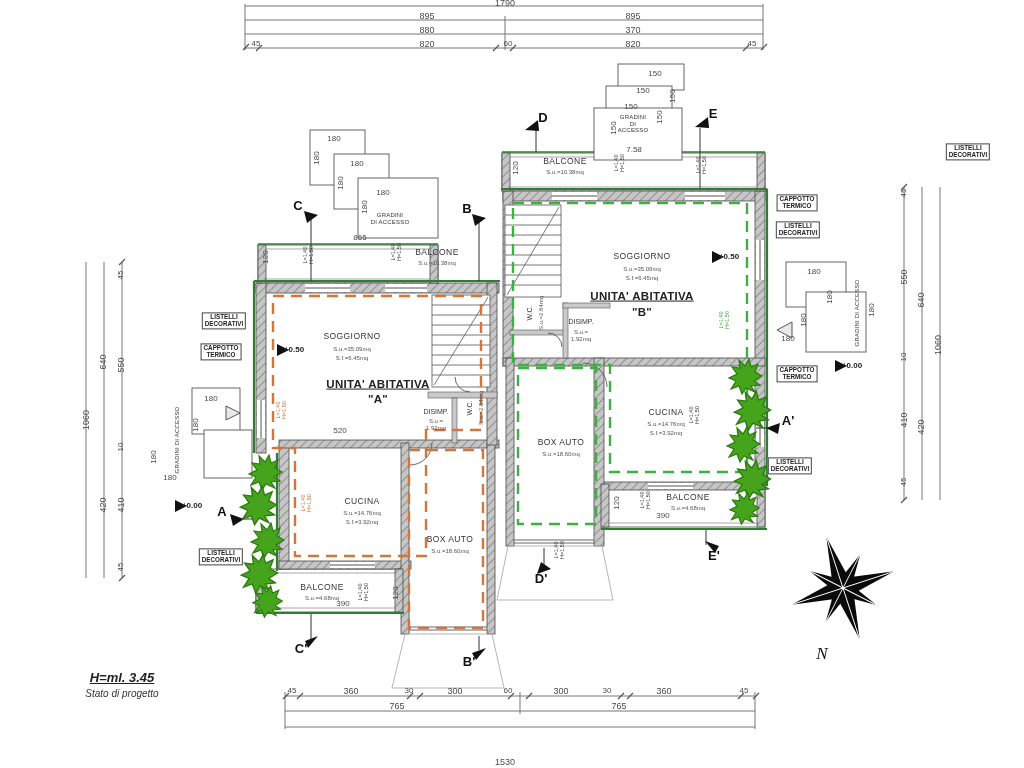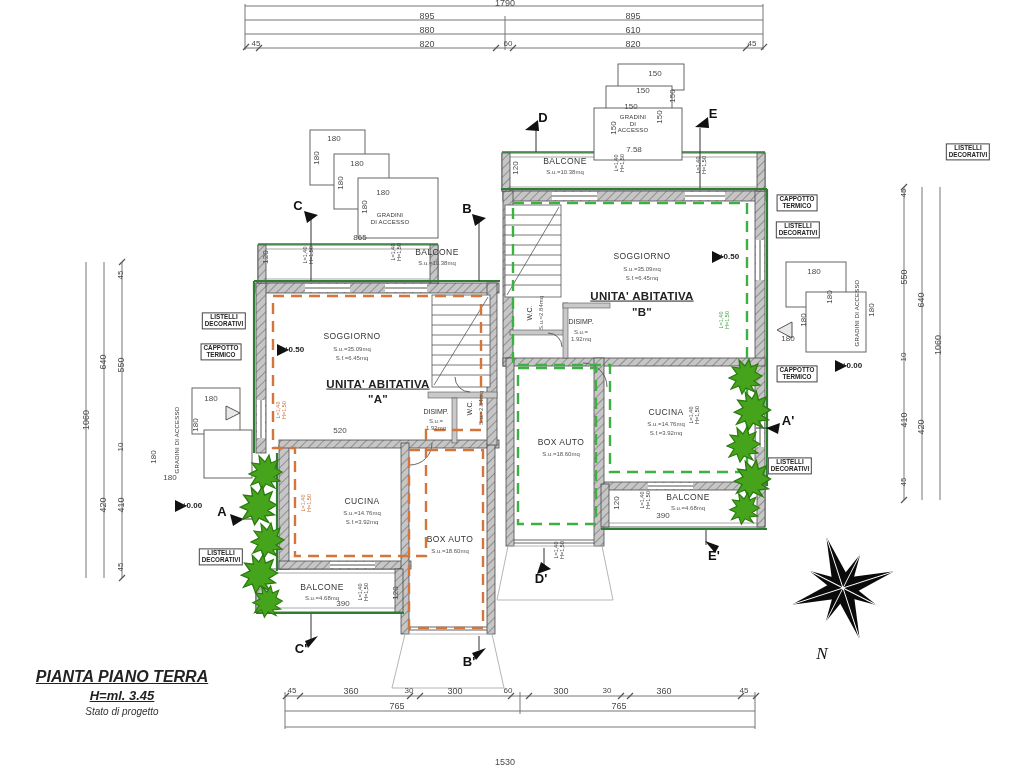--- a/index.html
+++ b/index.html
@@ -308,21 +308,21 @@
       </g>
     </g>
   </g>
 </svg>
 
 <div id="annotation-layer">
       <div class="ann dim" style="left: 505px; top: 3px; transform: translate(-50%, -50%);">1790</div>
       <div class="ann dim" style="left: 427px; top: 16px; transform: translate(-50%, -50%);">895</div>
       <div class="ann dim" style="left: 633px; top: 16px; transform: translate(-50%, -50%);">895</div>
       <div class="ann dim" style="left: 427px; top: 30px; transform: translate(-50%, -50%);">880</div>
-      <div class="ann dim" style="left: 633px; top: 30px; transform: translate(-50%, -50%);">610</div>
+      <div class="ann dim" style="left: 633px; top: 30px; transform: translate(-50%, -50%);">370</div>
       <div class="ann dimsm" style="left: 256px; top: 44px; transform: translate(-50%, -50%);">45</div>
       <div class="ann dim" style="left: 427px; top: 44px; transform: translate(-50%, -50%);">820</div>
       <div class="ann dimsm" style="left: 508px; top: 44px; transform: translate(-50%, -50%);">60</div>
       <div class="ann dim" style="left: 633px; top: 44px; transform: translate(-50%, -50%);">820</div>
       <div class="ann dimsm" style="left: 752px; top: 44px; transform: translate(-50%, -50%);">45</div>
       <div class="ann dimsm" style="left: 292px; top: 691px; transform: translate(-50%, -50%);">45</div>
       <div class="ann dim" style="left: 351px; top: 691px; transform: translate(-50%, -50%);">360</div>
       <div class="ann dimsm" style="left: 409px; top: 691px; transform: translate(-50%, -50%);">30</div>
       <div class="ann dim" style="left: 455px; top: 691px; transform: translate(-50%, -50%);">300</div>
       <div class="ann dimsm" style="left: 508px; top: 691px; transform: translate(-50%, -50%);">60</div>
@@ -473,18 +473,17 @@
       <div class="ann tagor" style="left: 281px; top: 410px; transform: translate(-50%, -50%) rotate(-90deg);">L=1,40
 H=1,50</div>
       <div class="ann tagor" style="left: 306px; top: 503px; transform: translate(-50%, -50%) rotate(-90deg);">L=1,40
 H=1,50</div>
       <div class="ann taggr" style="left: 724px; top: 320px; transform: translate(-50%, -50%) rotate(-90deg);">L=1,40
 H=1,50</div>
       <div class="ann nlabel" style="left: 822px; top: 654px; transform: translate(-50%, -50%);">N</div>
     </div>
 
 <div id="title-block">
-  <div class="t1">PIANTA PIANO TERRA</div>
   <div class="t2">H=ml. 3.45</div>
   <div class="t3">Stato di progetto</div>
 </div>
 
 </div>
 
 </body></html>

